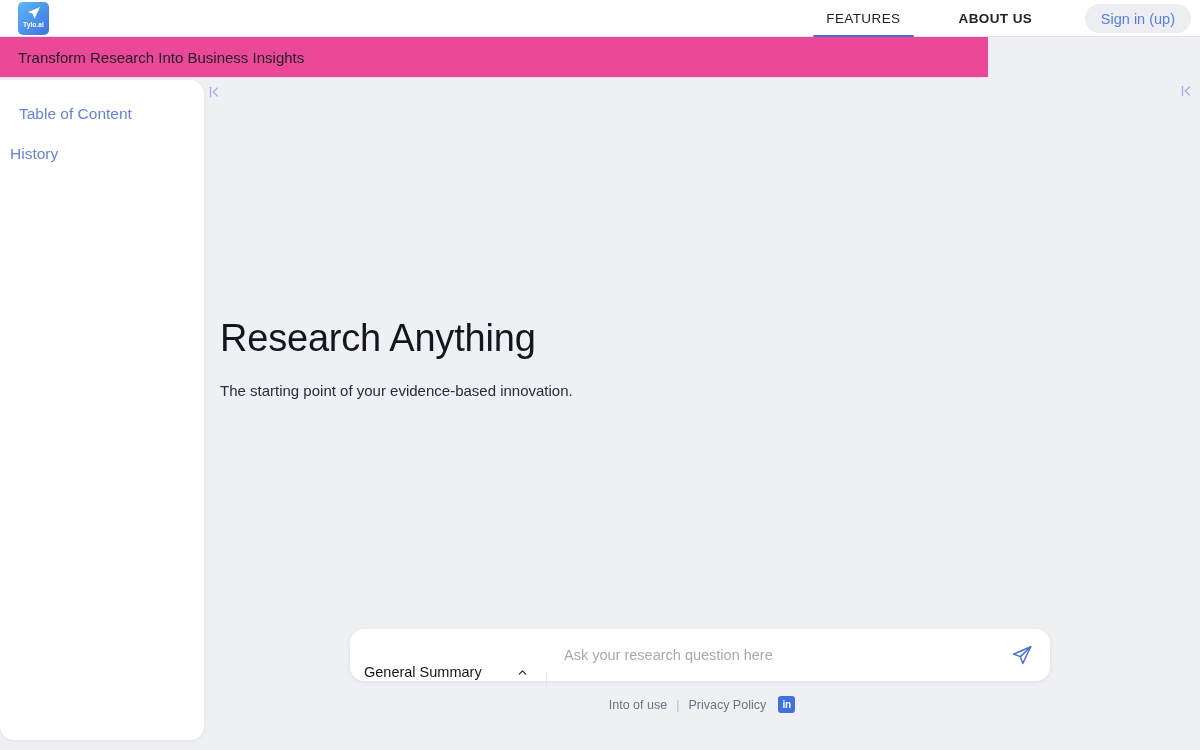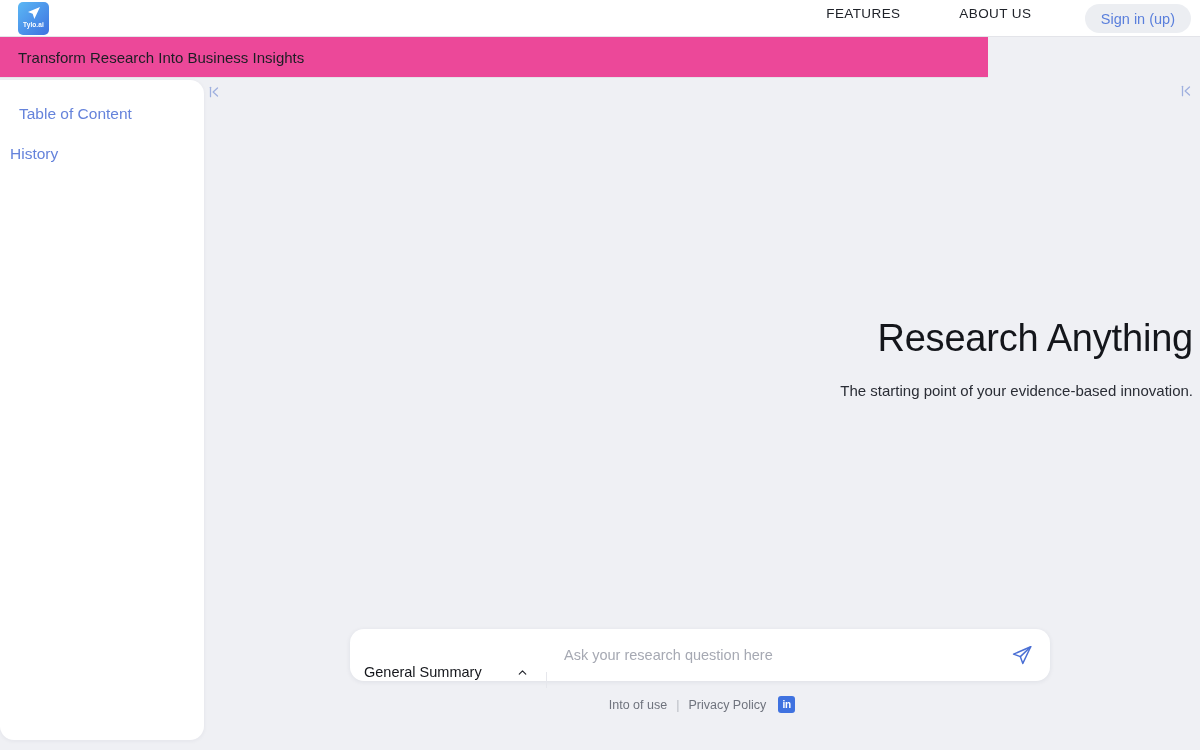--- a/index.html
+++ b/index.html
@@ -56,32 +56,32 @@
 
   .topnav {
     position: absolute;
     right: 0; top: 0;
     height: 37px;
     display: flex;
     align-items: stretch;
   }
   .topnav-item {
     display: flex;
+    align-items: center;
     justify-content: center;
     font-size: 13.5px;
     letter-spacing: .4px;
     color: #20232a;
     padding: 0 10px;
     position: relative;
     cursor: pointer;
     height: 37px;
-    margin-top: 6px;
   }
   .topnav-item.features { width: 105px; }
-  .topnav-item.about { width: 135px; margin-left: 12px; }
+  .topnav-item.about { width: 135px; margin-left: 12px; font-weight: bold; }
   .topnav-item.active::after {
     content: "";
     position: absolute;
     left: 2px; right: 2px; bottom: 0;
     height: 2.5px;
     background: #4a6fd4;
     border-radius: 2px;
   }
 
   .signin {
@@ -197,22 +197,23 @@
     position: absolute;
     left: 204px;
     top: 78px;
     width: 996px;
     height: 672px;
   }
 
   .hero {
     position: absolute;
     top: 240px;
-    left: 0; right: 7px;
-    text-align: right;
+    left: 0; right: 16px;
+    text-align: left;
+    padding-left: 16px;
   }
   .hero-title {
     font-size: 38px;
     font-weight: 400;
     color: #14161b;
     letter-spacing: -.2px;
     line-height: 1.1;
   }
   .hero-sub {
     margin-top: 22px;

